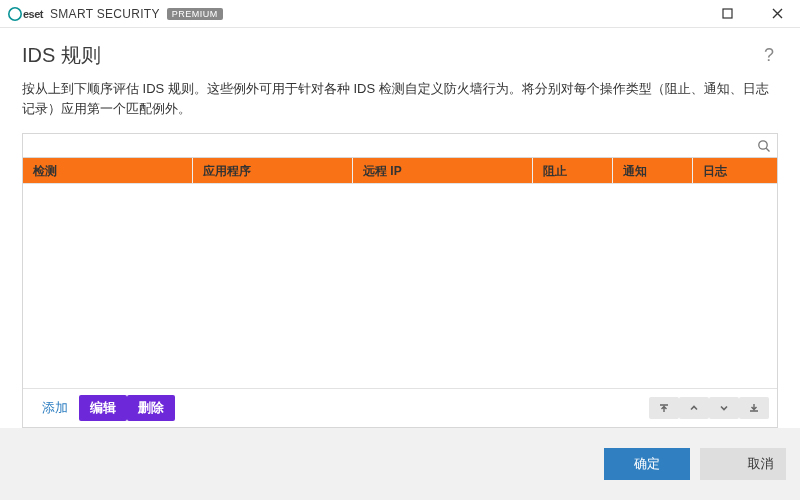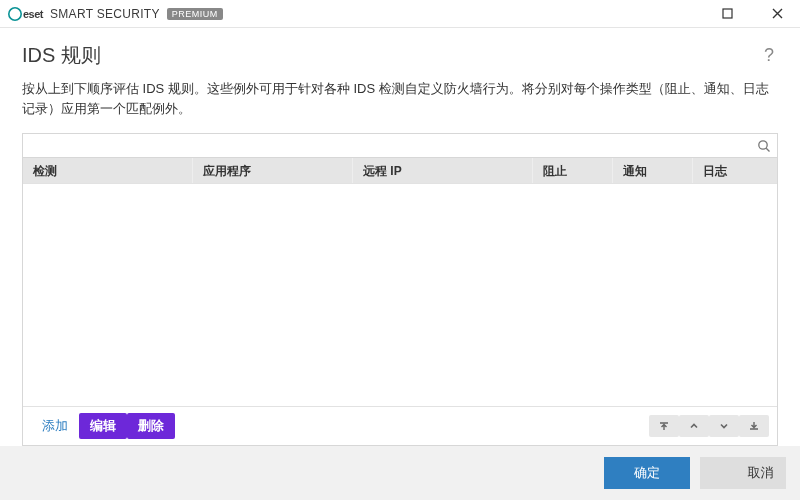--- a/index.html
+++ b/index.html
@@ -18,34 +18,34 @@
   .heading-row { display: flex; align-items: center; margin-bottom: 10px; }
   .heading { font-size: 20px; color: #3d3d3d; font-weight: 400; }
   .heading-spacer { flex: 1; }
   .help-icon { color: #888; font-size: 18px; cursor: pointer; padding: 2px 4px; }
   .description { font-size: 13px; color: #333; line-height: 1.55; margin-bottom: 14px; }
 
   .grid-wrap { border: 1px solid #d7d7d7; display: flex; flex-direction: column; flex: 1; }
   .grid-search { height: 24px; border-bottom: 1px solid #d7d7d7; display: flex; align-items: center; }
   .grid-search input { flex: 1; border: none; outline: none; font-size: 12px; padding: 0 8px; height: 100%; }
   .grid-search .search-icon { width: 26px; display: flex; justify-content: center; align-items: center; color: #777; }
-  .grid-header { display: flex; height: 26px; border-bottom: 1px solid #e2e2e2; background: #e5e5e5; font-size: 12px; color: #333; font-weight: 600; }
+  .grid-header { display: flex; height: 26px; border-bottom: 1px solid #e2e2e2; background: #f97316; font-size: 12px; color: #333; font-weight: 600; }
   .grid-header .col { padding: 5px 10px; border-right: 1px solid #eee; }
   .grid-header .col:last-child { border-right: none; }
   .grid-body { flex: 1; background: #fff; }
 
   .grid-toolbar { display: flex; align-items: center; padding: 6px 8px; border-top: 1px solid #e2e2e2; }
   .tbtn { font-size: 13px; padding: 3px 10px; border: 1px solid transparent; border-radius: 2px; cursor: pointer; background: transparent; }
   .tbtn.primary { color: #2f7fc1; }
   .tbtn.disabled { color: #fff; background: #6d28d9; cursor: default; font-weight: bold; }
   .toolbar-spacer { flex: 1; }
   .navbtn { width: 30px; height: 22px; background: #e7e7e7; border: none; border-radius: 2px; display: flex; align-items: center; justify-content: center; cursor: pointer; color: #666; }
   .navbtn svg { width: 12px; height: 12px; }
 
-  .footer { height: 54px; background: #f1f1f1; display: flex; align-items: center; justify-content: flex-end; padding: 0 14px; gap: 10px; }
+  .footer { height: 72px; background: #f1f1f1; display: flex; align-items: center; justify-content: flex-end; padding: 0 14px; gap: 10px; }
   .fbtn { min-width: 86px; height: 32px; font-size: 13px; border: none; cursor: pointer; }
   .fbtn.ok { background: #2f7fc1; color: #fff; }
   .fbtn.cancel { background: #dedede; color: #333; padding-left: 35px; }
 
   .col-detect { flex: 0 0 170px; }
   .col-app { flex: 0 0 160px; }
   .col-remote { flex: 0 0 180px; }
   .col-block { flex: 0 0 80px; }
   .col-notify { flex: 0 0 80px; }
   .col-log { flex: 1; }

